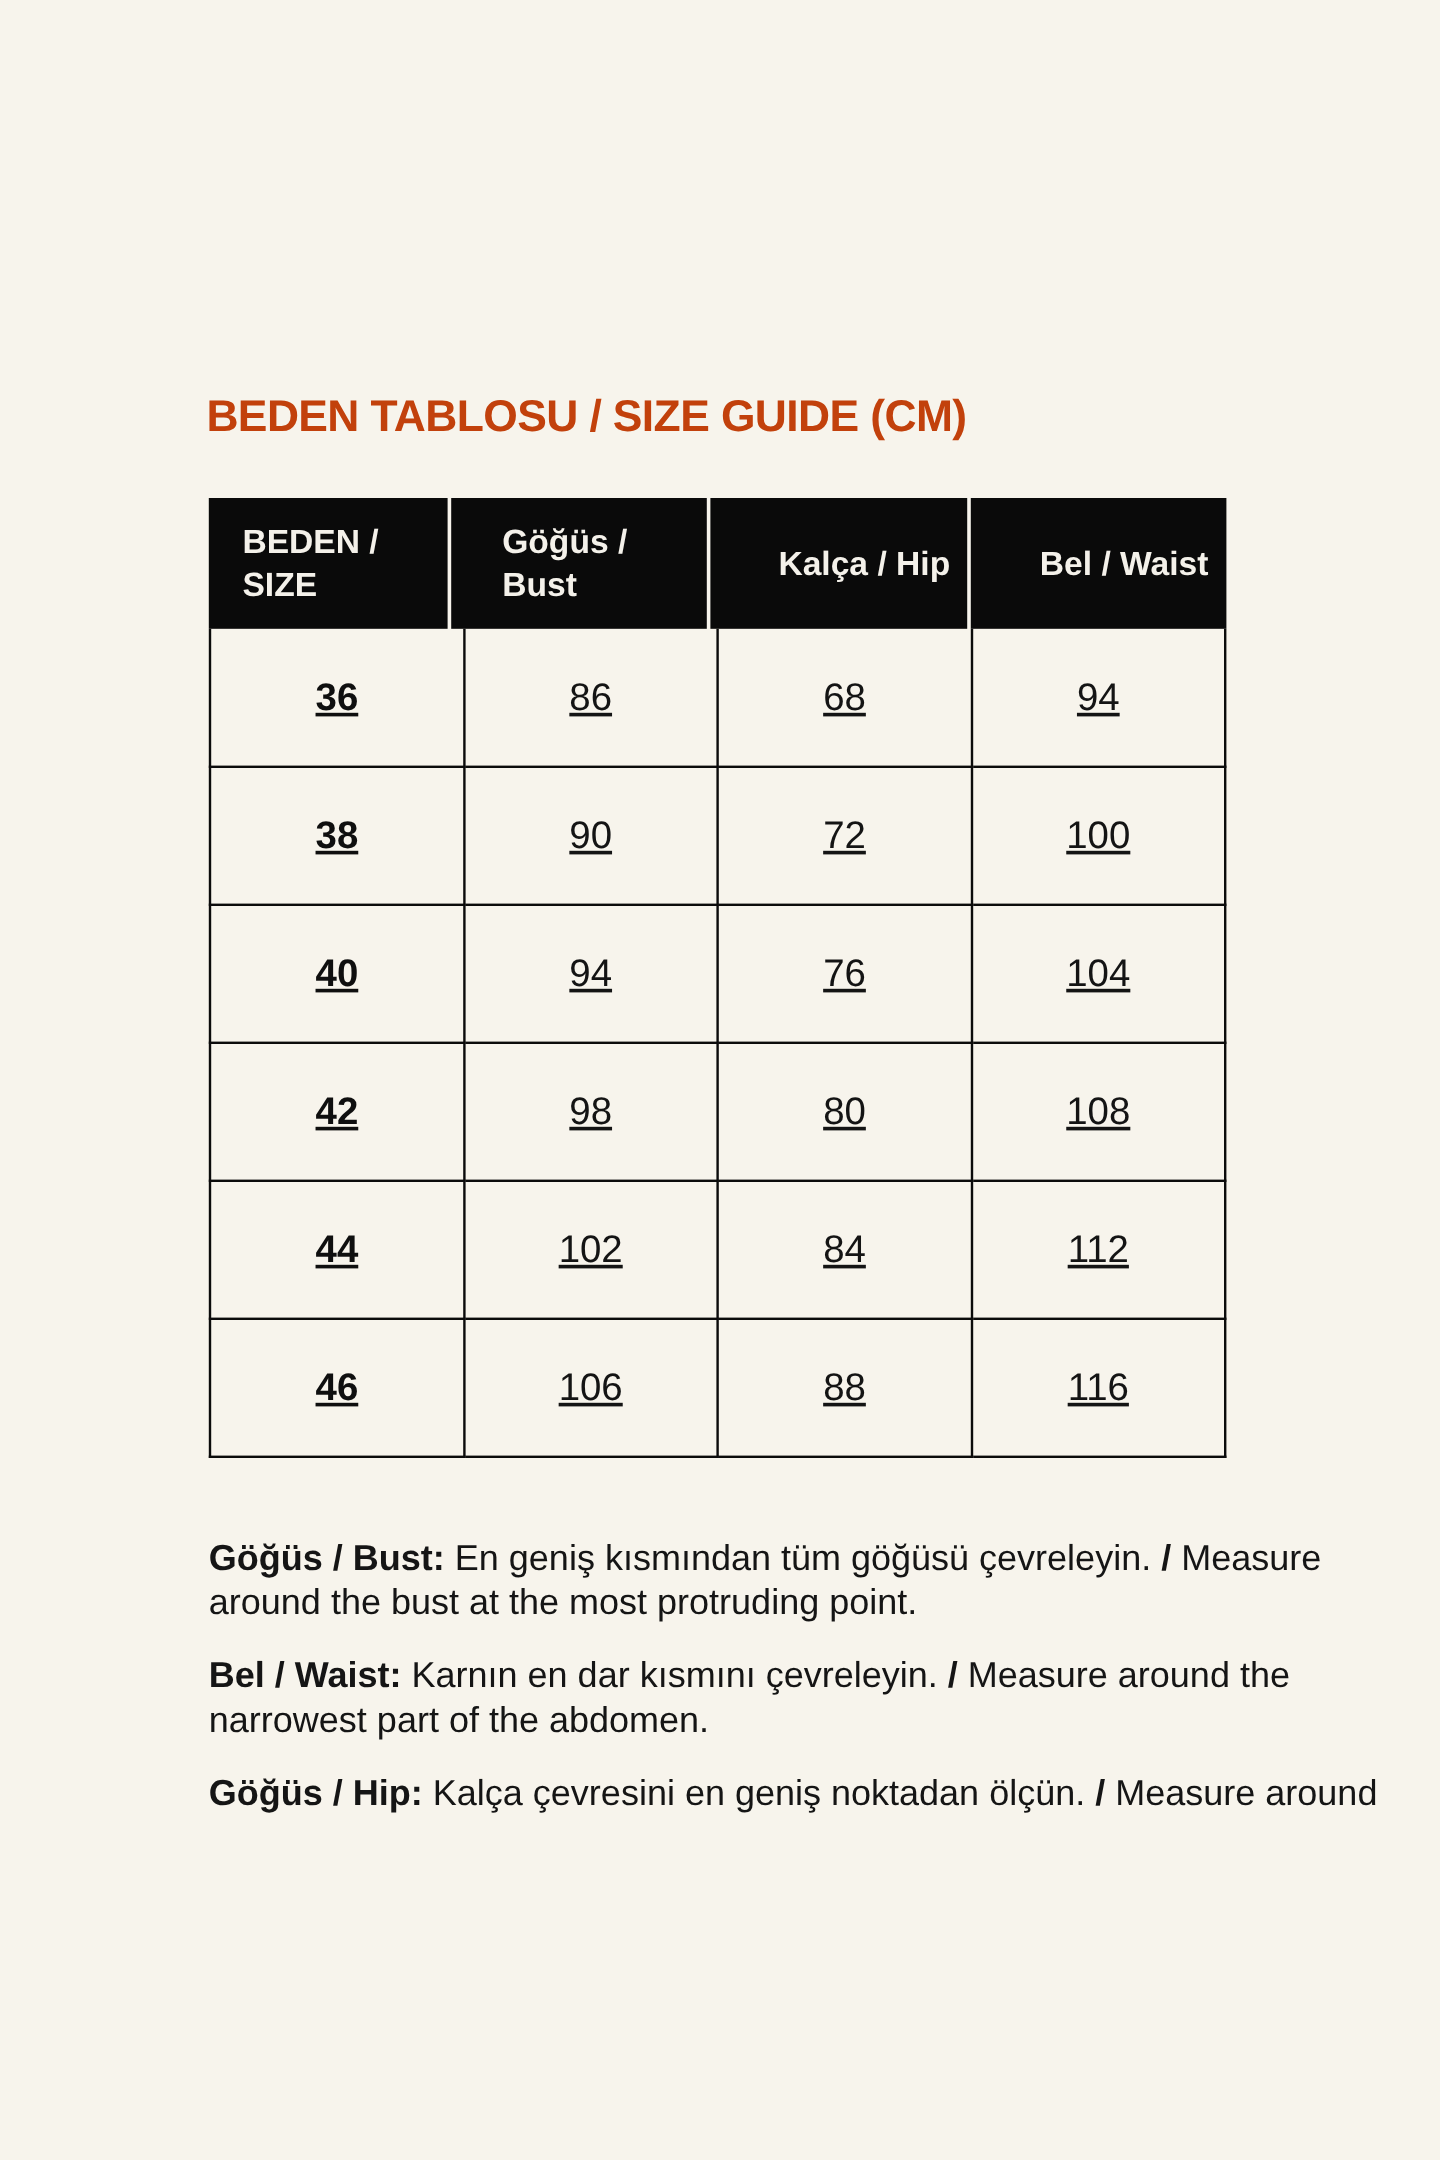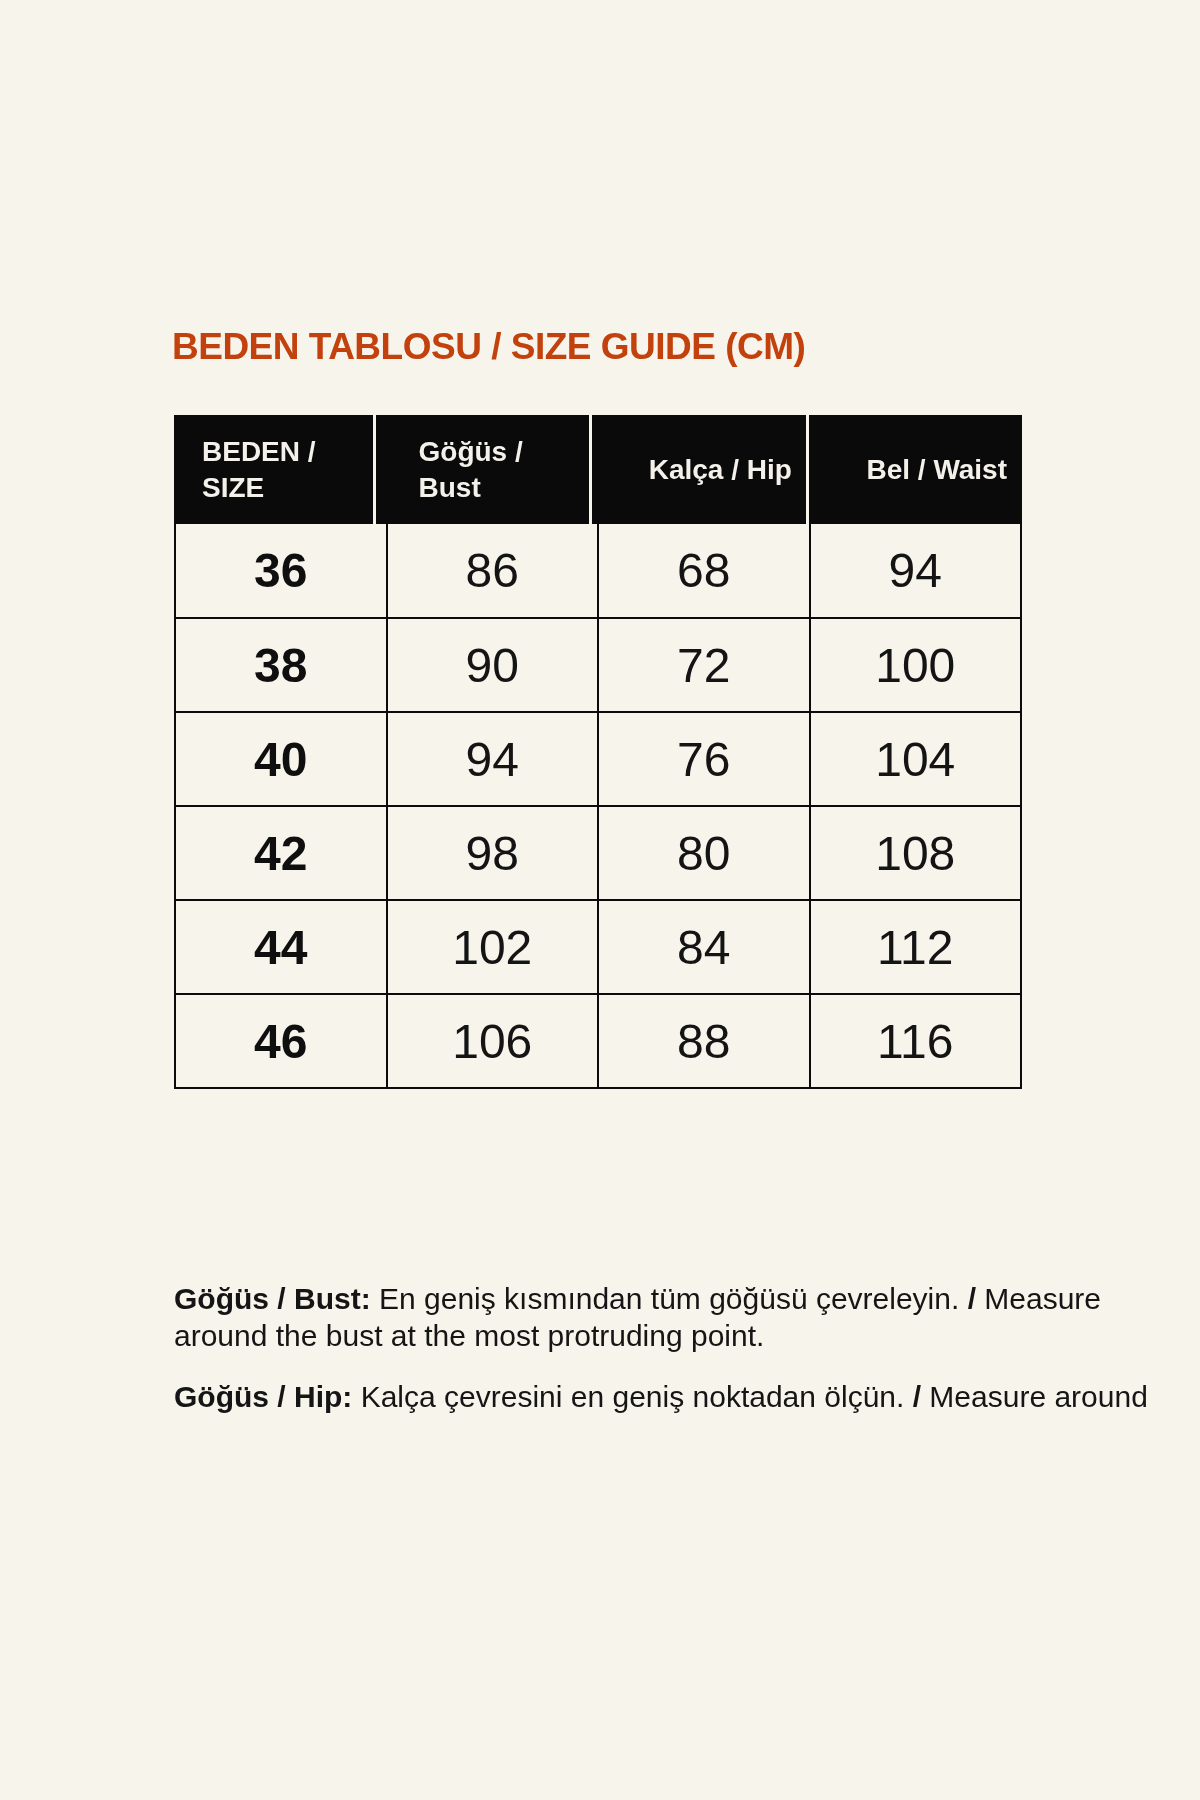--- a/index.html
+++ b/index.html
@@ -38,24 +38,25 @@
   .th.first{
     justify-content:flex-start;text-align:left;
     padding-left:28px;white-space:pre-line;
   }
 
   .tgrid{
     width:848px;border-collapse:collapse;table-layout:fixed;
   }
   .tgrid td{
     border:2px solid var(--grid);
-    height:94px;
+    height:115px;
     text-align:center;vertical-align:middle;
-    font-size:48px;font-weight:400;color:#141414;
+    font-size:32px;font-weight:400;color:#141414;
     background:var(--bg);
+    text-decoration:underline;
   }
   .tgrid tr td:first-child{font-weight:700;color:#0f0f0f;}
   .tgrid tr:first-child td{border-top:none;}
 
   .notes{
     position:absolute;left:174px;top:1280px;width:880px;
     font-size:30px;line-height:37px;color:#151515;
   }
   .note{margin:0 0 24px 0;}
   .note .line{display:block;white-space:nowrap;}
@@ -117,17 +118,21 @@
         </tbody>
     </table>
   </div>
 
   <div class="notes">
       <p class="note">
         <span class="line"><span class="b">Göğüs / Bust:</span><span> En geniş kısmından tüm göğüsü çevreleyin. </span><span class="b">/</span><span> Measure</span></span>
         <span class="line"><span>around the bust at the most protruding point.</span></span>
       </p>
       <p class="note">
+        <span class="line"><span class="b">Bel / Waist:</span><span> Karnın en dar kısmını çevreleyin. </span><span class="b">/</span><span> Measure around the</span></span>
+        <span class="line"><span>narrowest part of the abdomen.</span></span>
+      </p>
+      <p class="note">
         <span class="line"><span class="b">Göğüs / Hip:</span><span> Kalça çevresini en geniş noktadan ölçün. </span><span class="b">/</span><span> Measure around</span></span>
       </p>
     </div>
 
 </div>
 
 </body></html>

